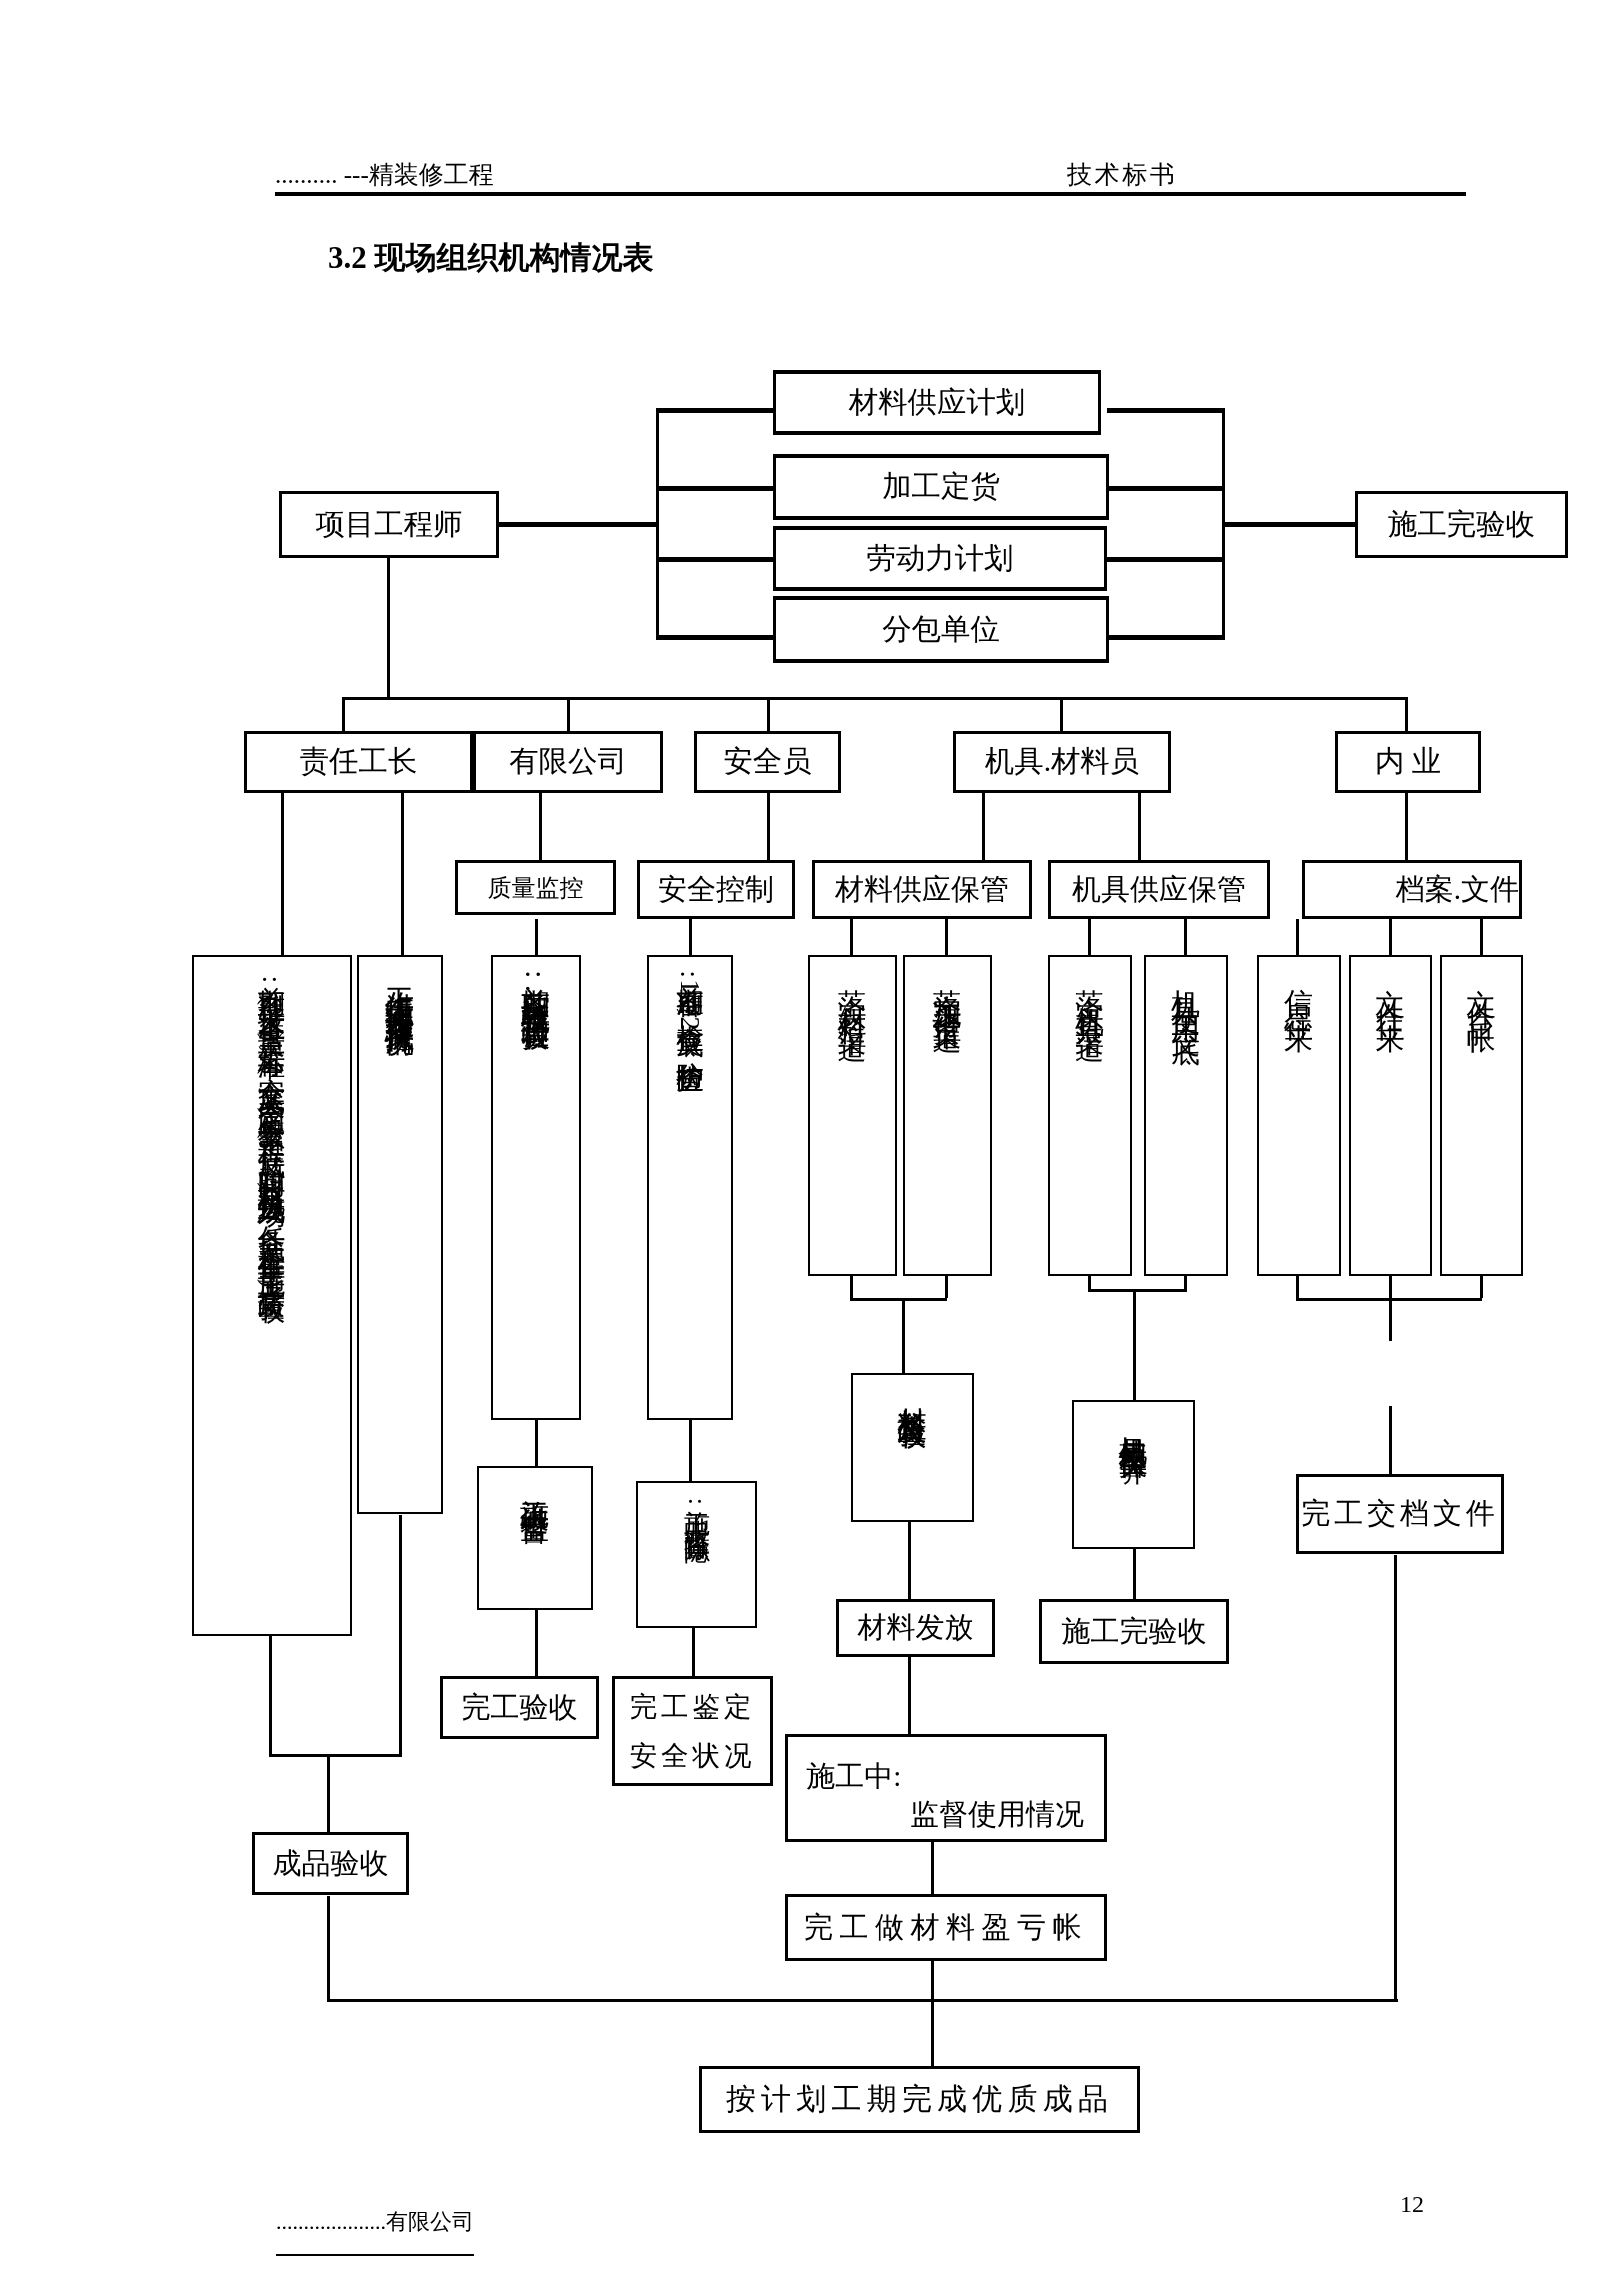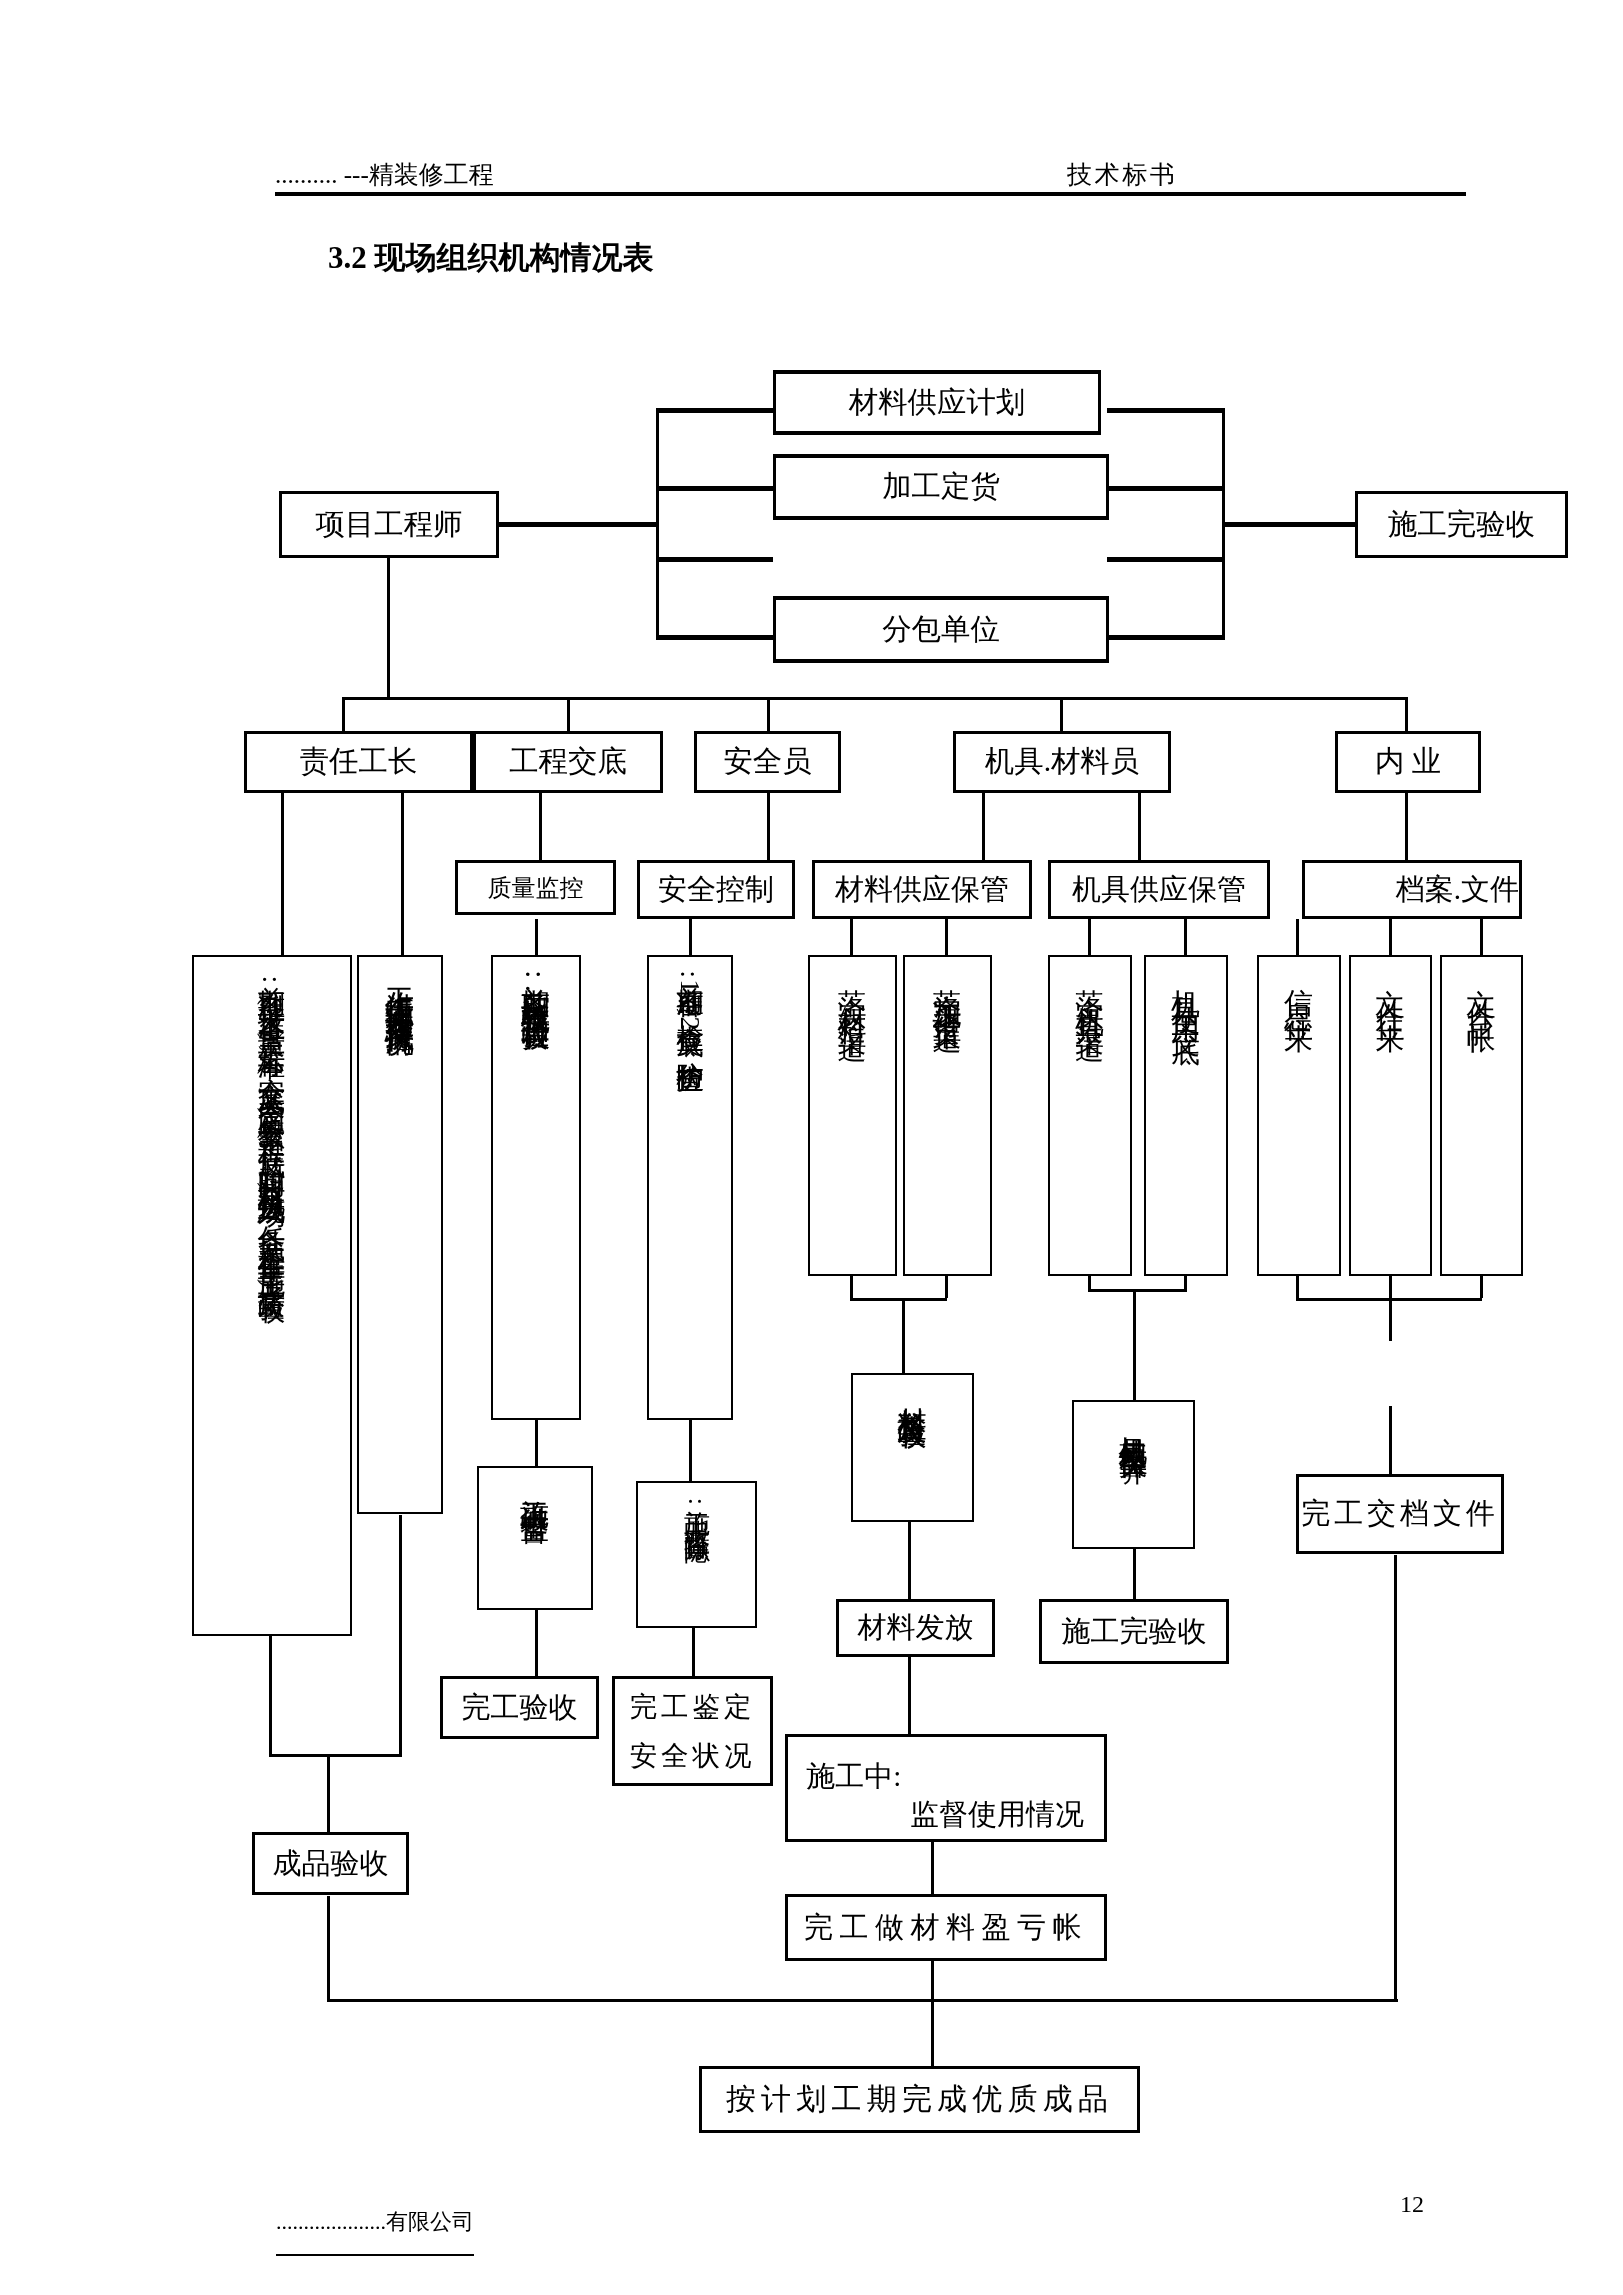--- a/index.html
+++ b/index.html
@@ -107,32 +107,35 @@
 
   <div class="box" style="left:279px;top:491px;width:220px;height:67px;font-size:29.4px;">
     <span>项目工程师</span>
     </div>
   <div class="box" style="left:773px;top:370px;width:328px;height:65px;font-size:29.4px;border-width:4.6px 3.3px;">
     <span>材料供应计划</span>
     </div>
   <div class="box" style="left:773px;top:454px;width:336px;height:66px;font-size:29.4px;border-width:4.6px 3.3px;">
     <span>加工定货</span>
     </div>
+  <div class="box" style="left:773px;top:526px;width:334px;height:65px;font-size:29.4px;border-width:4.6px 3.3px;">
+    <span>劳动力计划</span>
+    </div>
   <div class="box" style="left:773px;top:596px;width:336px;height:67px;font-size:29.4px;border-width:4.6px 3.3px;">
     <span>分包单位</span>
     </div>
   <div class="box" style="left:1355px;top:491px;width:213px;height:67px;font-size:29.4px;">
     <span>施工完验收</span>
     </div>
 
   <div class="box" style="left:244px;top:731px;width:229px;height:62px;font-size:29.4px;">
     <span>责任工长</span>
     </div>
   <div class="box" style="left:473px;top:731px;width:190px;height:62px;font-size:29.4px;">
-    <span>工程交底</span>
+    <span>有限公司</span>
     </div>
   <div class="box" style="left:694px;top:731px;width:147px;height:62px;font-size:29.4px;">
     <span>安全员</span>
     </div>
   <div class="box" style="left:953px;top:731px;width:218px;height:62px;font-size:29.4px;">
     <span>机具.材料员</span>
     </div>
   <div class="box" style="left:1335px;top:731px;width:146px;height:62px;font-size:29.4px;">
     <span>内  业</span>
     </div>

